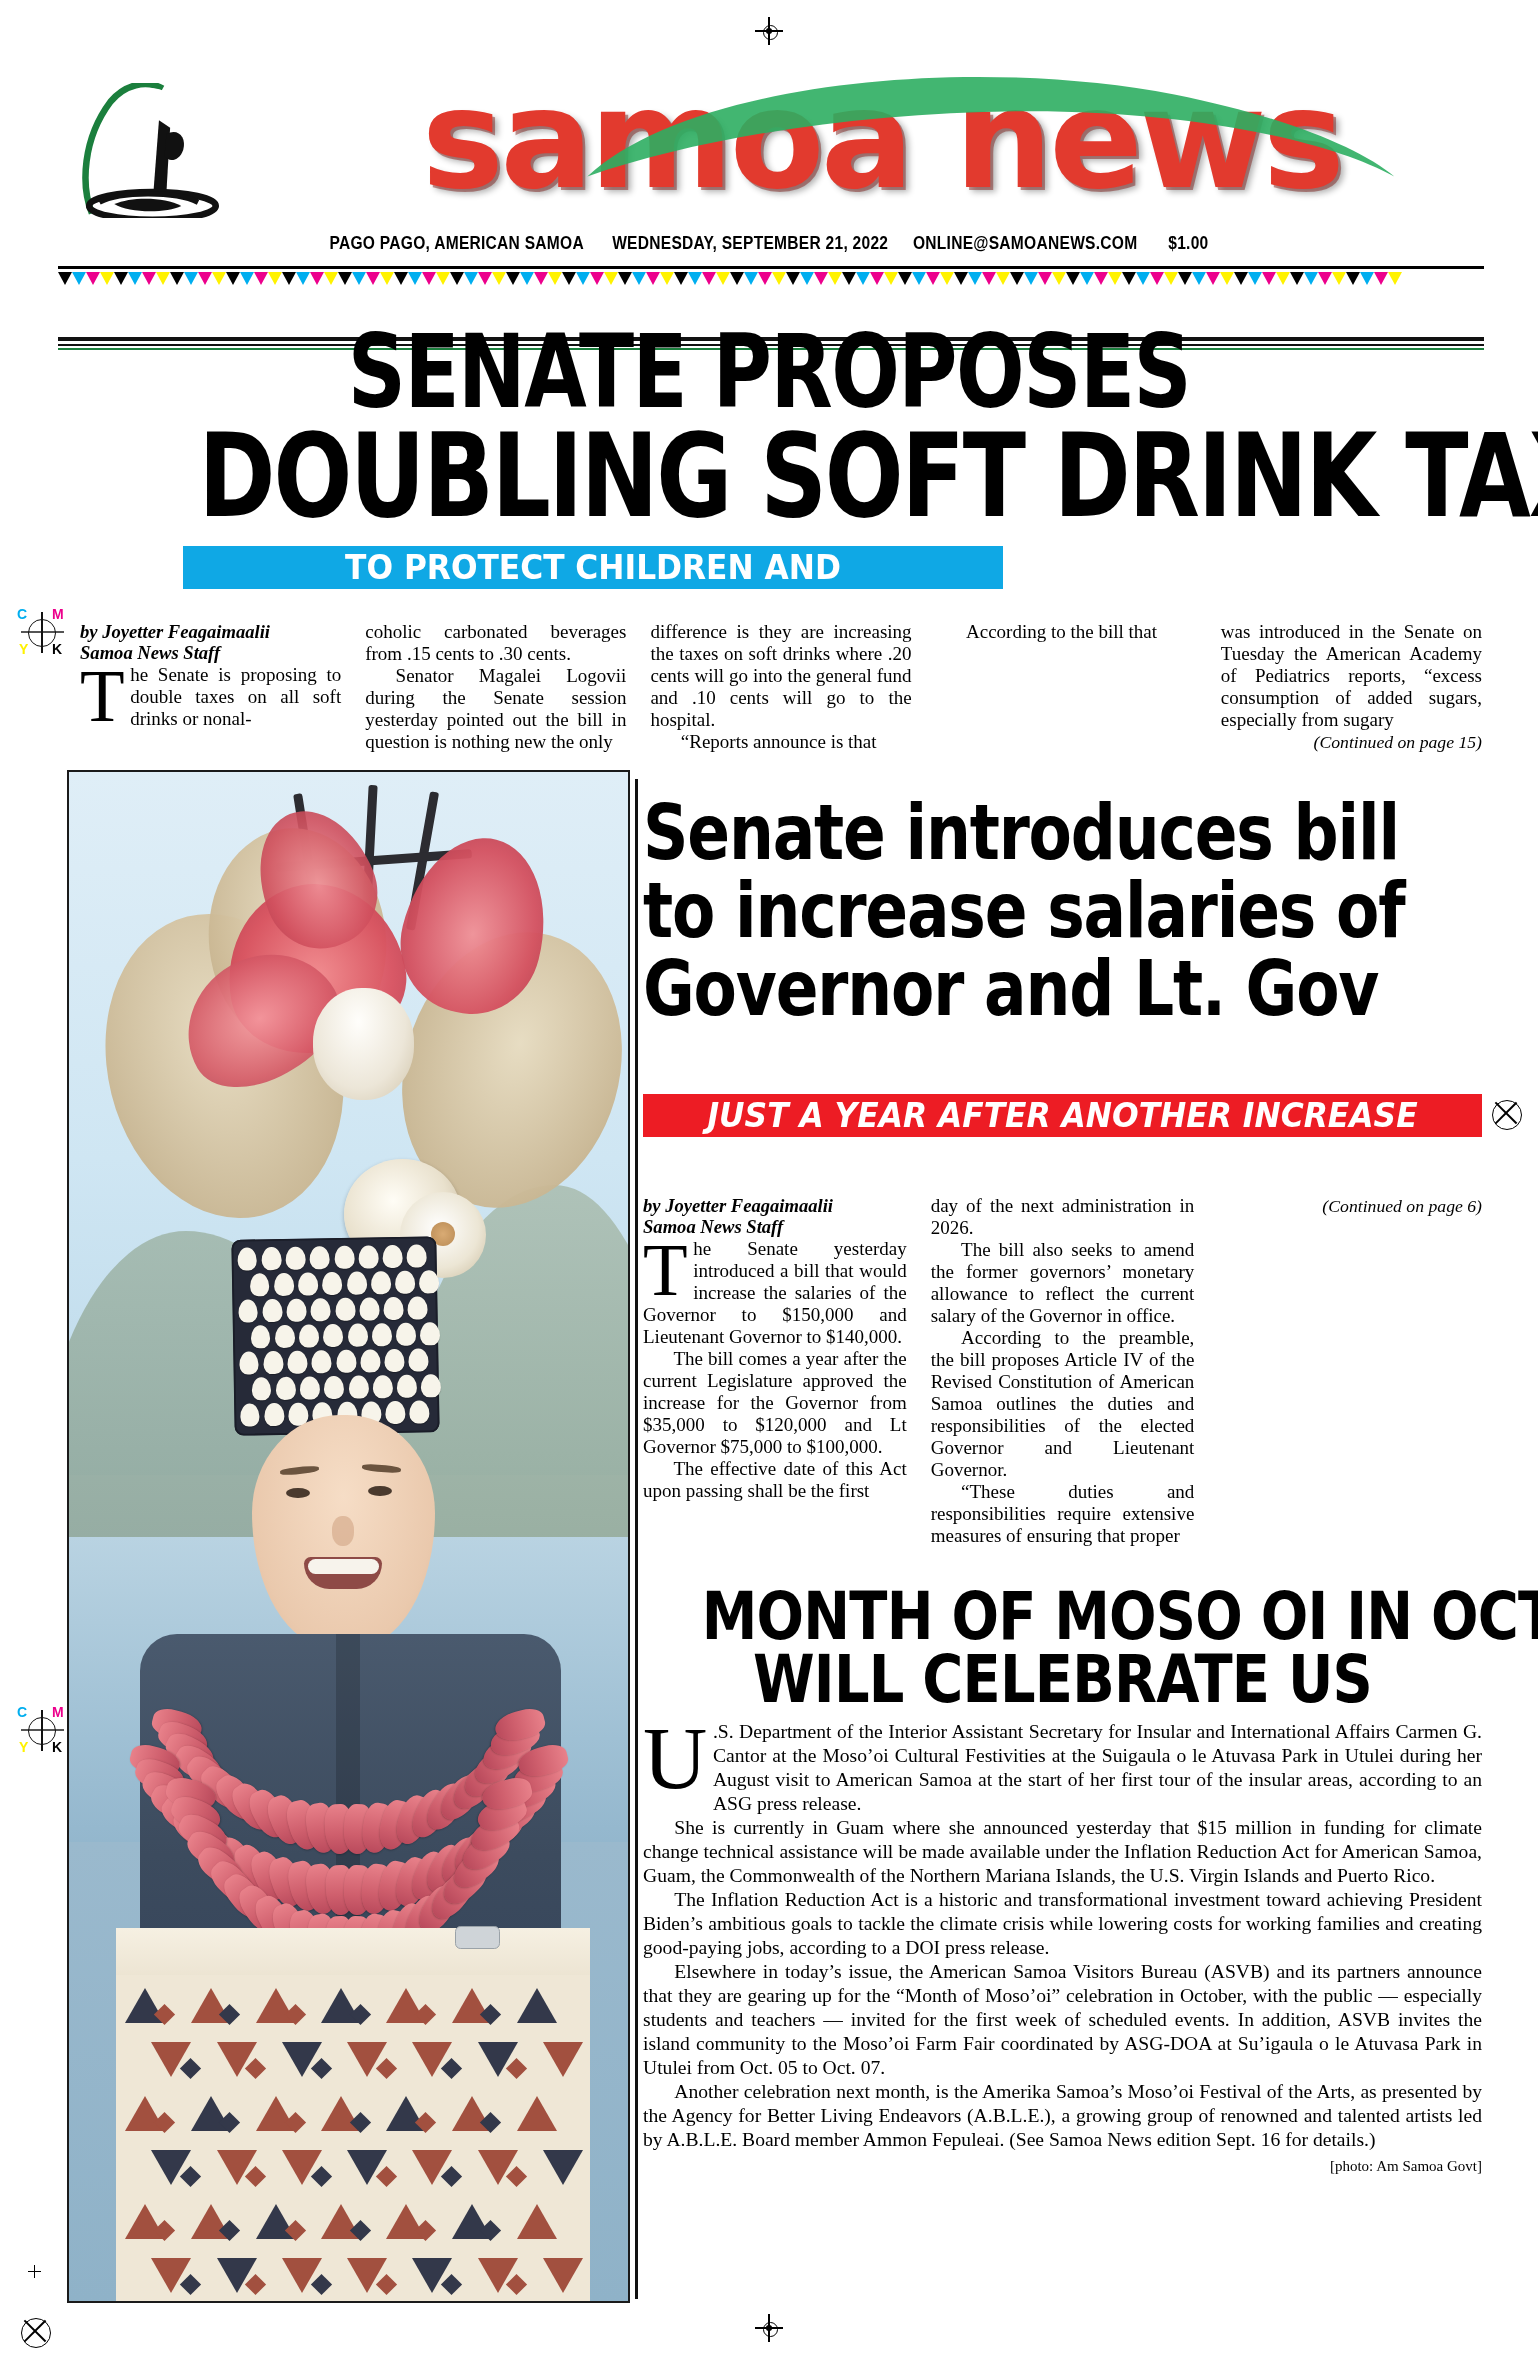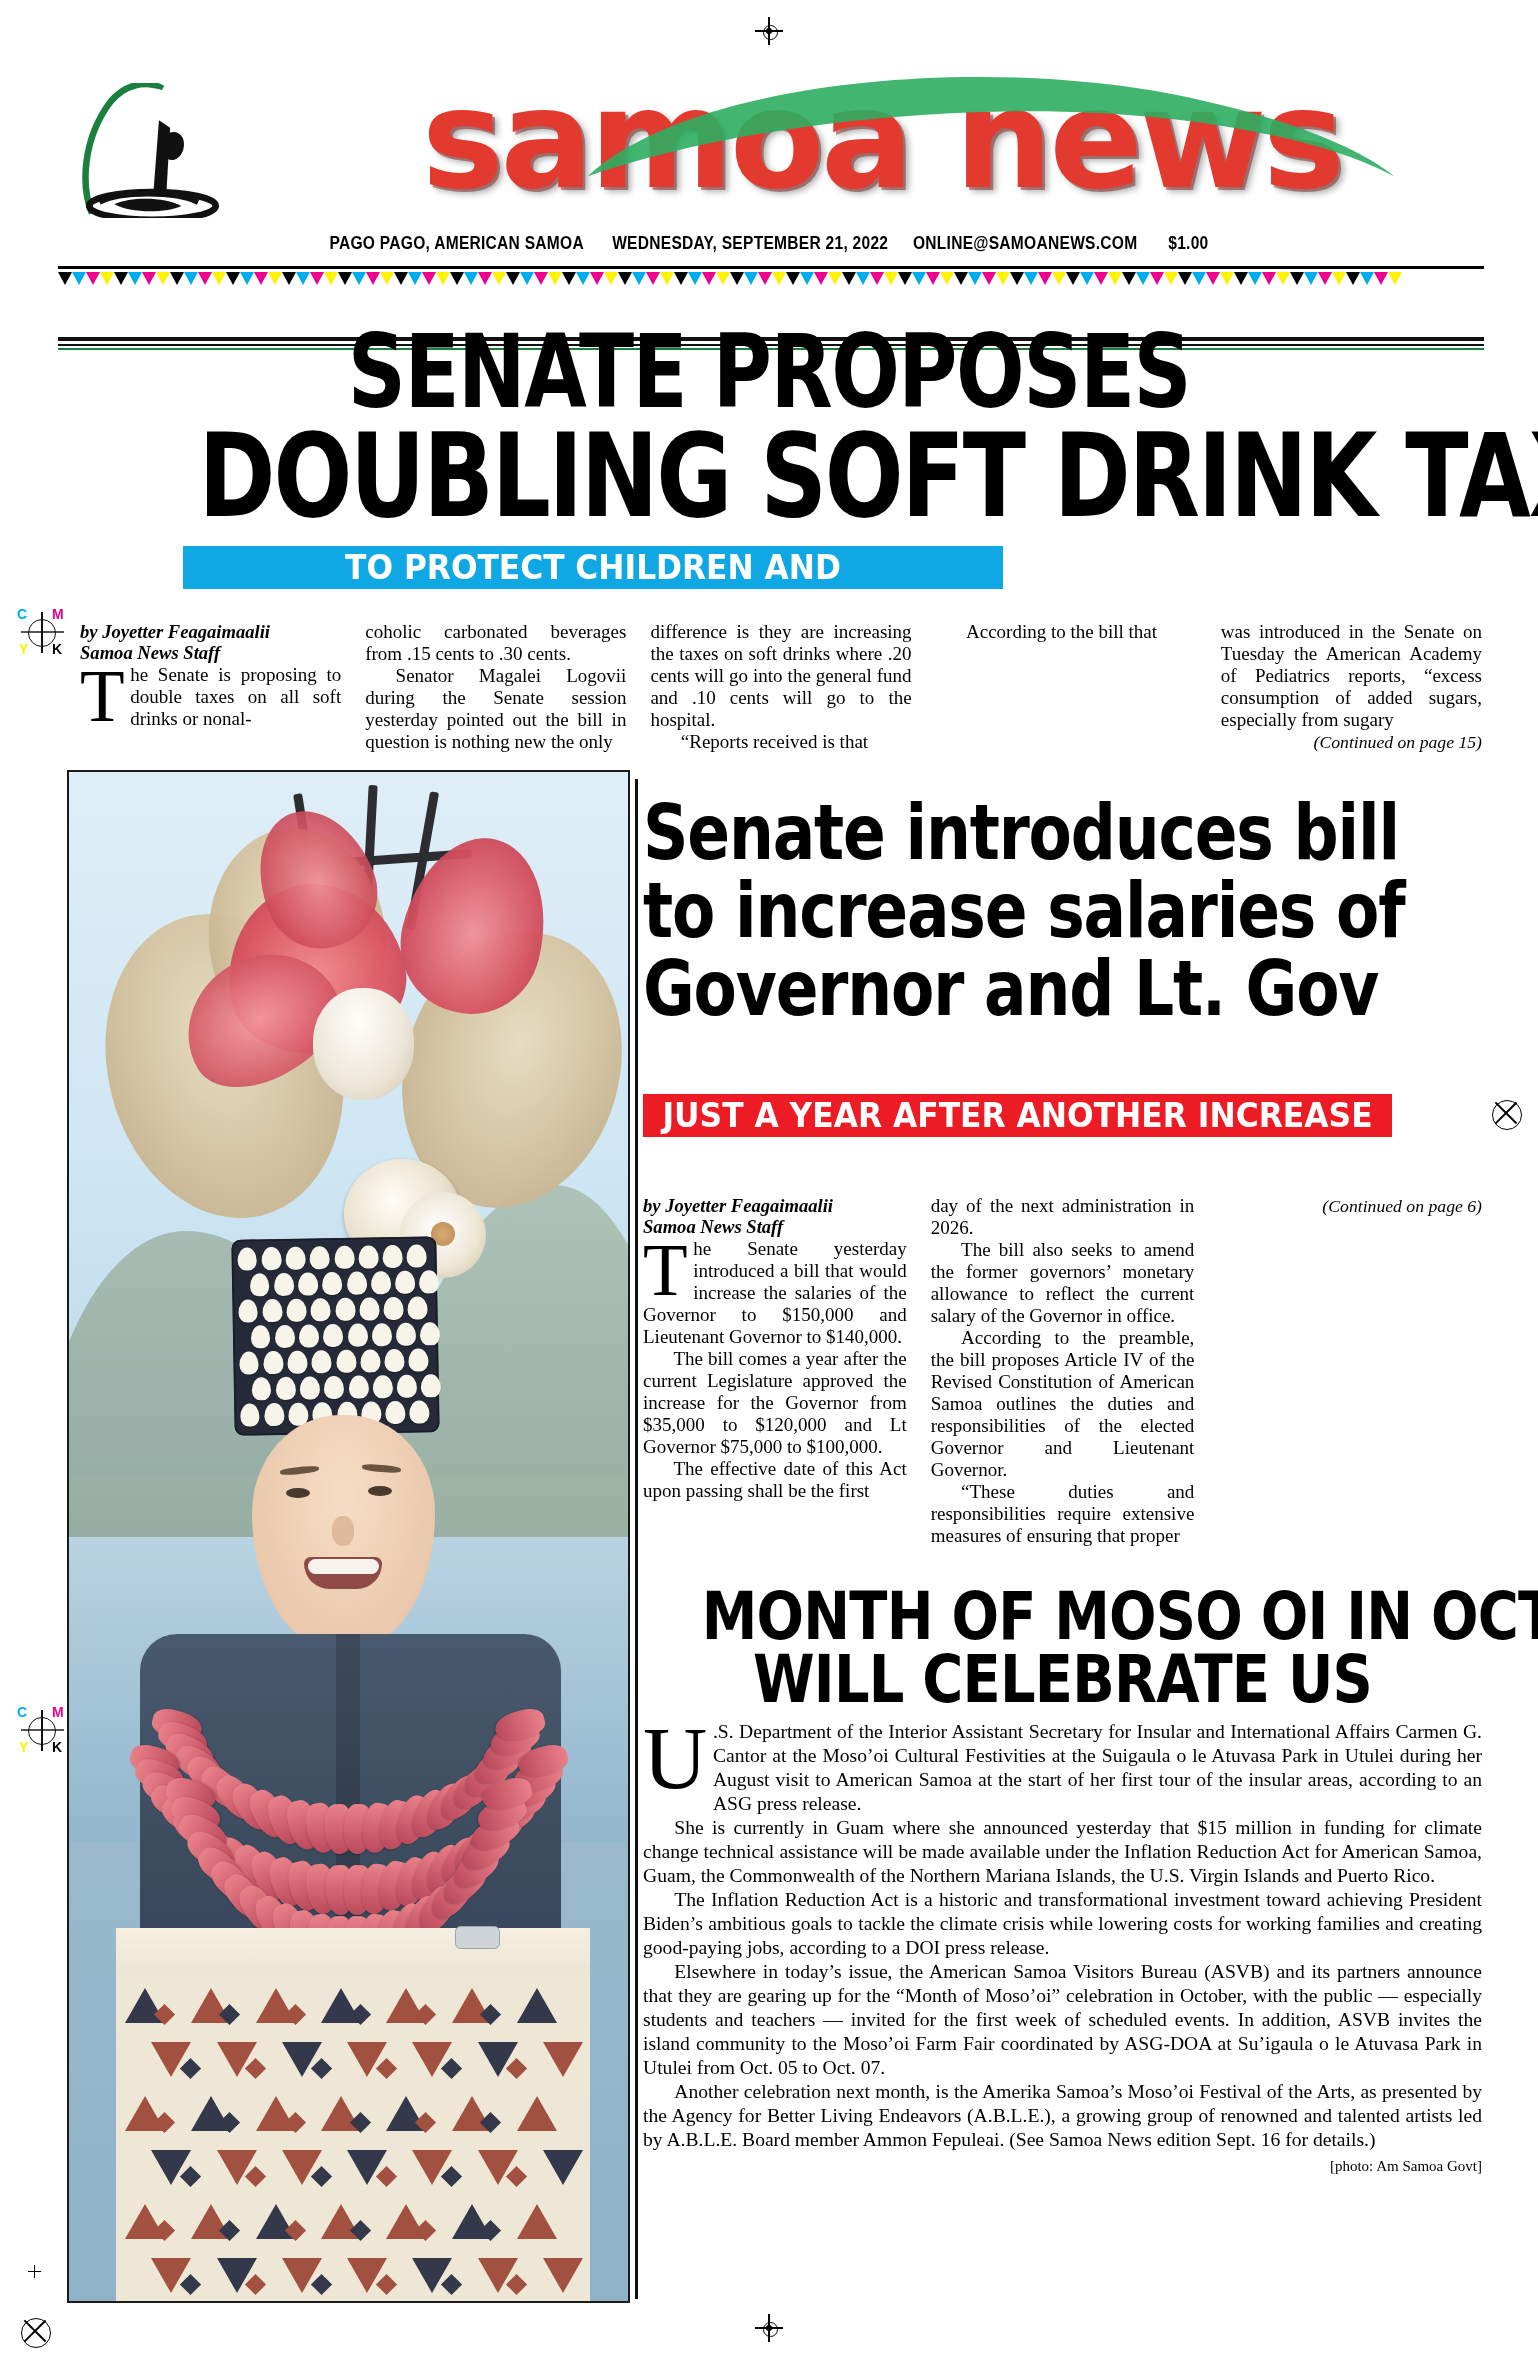--- a/index.html
+++ b/index.html
@@ -149,21 +149,21 @@
      border-right:20.5px solid transparent;border-bottom:35px solid #a2503f;}
   .motif.trd{border-bottom-color:#33384a;}
   .watch{position:absolute;left:386px;top:1154px;width:43px;height:20.5px;
      background:#cfd4d8;border-radius:5.6px;border:1.9px solid #9aa2a8;}
 
   
   #hl2{position:absolute;left:643px;top:794px;width:839px;}
   .hl2-line{font-family:"DejaVu Sans",sans-serif;font-weight:bold;font-size:76px;
      line-height:78px;letter-spacing:-1.4px;transform:scaleX(.83);transform-origin:left center;
      white-space:nowrap;}
-  .redbar{position:absolute;left:643px;top:1094px;width:749px;height:43px;background:#ED1C24;}
+  .redbar{position:absolute;left:643px;top:1094px;width:839px;height:43px;background:#ED1C24;font-style:italic;}
   .redbar .t{font-family:"DejaVu Sans",sans-serif;font-weight:bold;color:#fff;
      font-size:33px;line-height:43px;text-align:center;transform:scaleX(.95);}
 
   #art2{position:absolute;left:643px;top:1195px;width:839px;height:364px;
      display:flex;gap:24px;}
   #art2 .col{width:264px;}
 
   
   #hl3{position:absolute;left:643px;top:1585px;width:839px;text-align:center;}
   .hl3-line{font-family:"DejaVu Sans",sans-serif;font-weight:bold;font-size:65px;
@@ -358,21 +358,21 @@
     <div class="byline">by Joyetter Feagaimaalii</div>
     <div class="byline">Samoa News Staff</div>
     <p style="text-indent:0"><span class="dropcap">T</span><span>he Senate is proposing to double taxes on all soft drinks or nonal-</span></p>
   </div>
   <div class="col body-col">
     <p style="text-indent:0">coholic carbonated beverages from .15 cents to .30 cents.</p>
     <p>Senator Magalei Logovii during the Senate session yesterday pointed out the bill in question is nothing new the only</p>
   </div>
   <div class="col body-col">
     <p style="text-indent:0">difference is they are increasing the taxes on soft drinks where .20 cents will go into the general fund and .10 cents will go to the hospital.</p>
-    <p>“Reports received is that</p>
+    <p>“Reports announce is that</p>
   </div>
   <div class="col body-col">
     <p>According to the bill that</p>
   </div>
   <div class="col body-col">
     <p style="text-indent:0">was introduced in the Senate on Tuesday the American Academy of Pediatrics reports, “excess consumption of added sugars, especially from sugary</p>
     <div class="cont">(Continued on page 15)</div>
   </div>
 </div>
 

